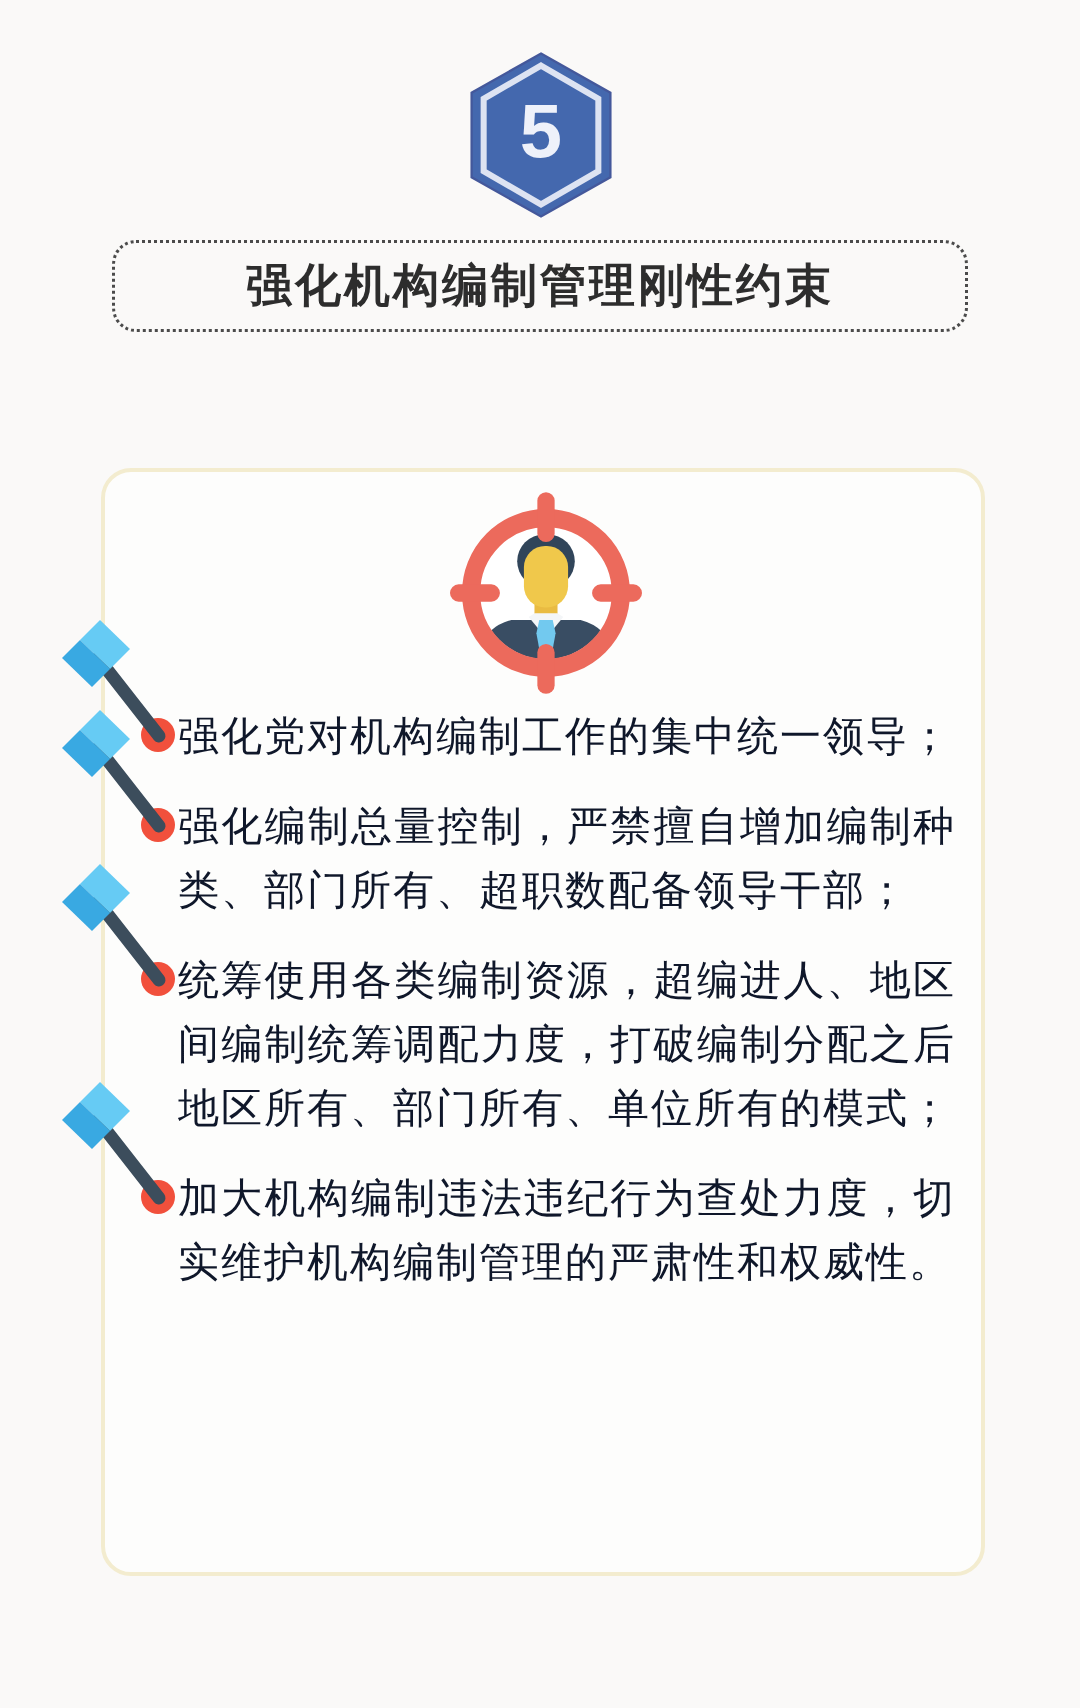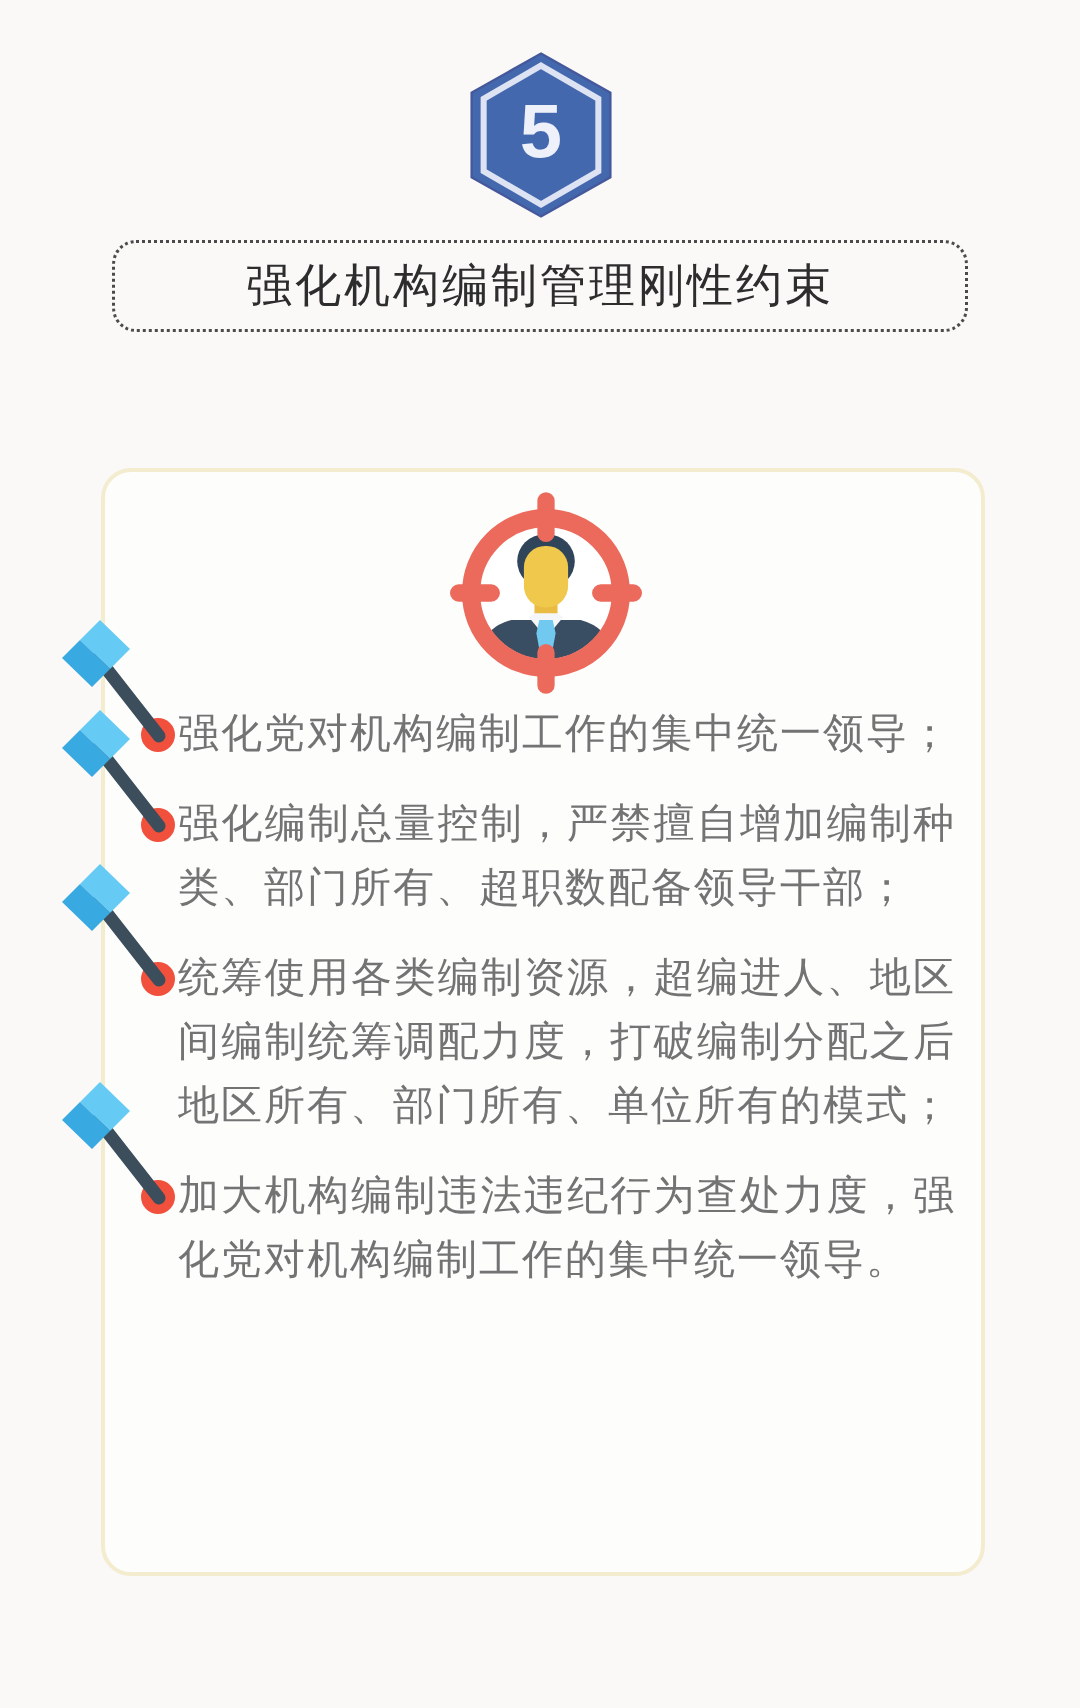--- a/index.html
+++ b/index.html
@@ -44,21 +44,21 @@
     height: 92px;
     box-sizing: border-box;
     border: 3px dotted #4b4b4b;
     border-radius: 24px;
     display: flex;
     align-items: center;
     justify-content: center;
   }
   .title-text {
     font-size: 46px;
-    font-weight: 400;
+    font-weight: 700;
     color: #2d2d2d;
     letter-spacing: 3px;
     white-space: nowrap;
   }
 
   
   .card {
     position: absolute;
     left: 101px;
     top: 468px;
@@ -86,24 +86,23 @@
     left: 178px;
     top: 704px;
     width: 778px;
   }
   .bullet {
     position: relative;
     margin-bottom: 26px;
     font-size: 41px;
     line-height: 64px;
     letter-spacing: 2px;
-    color: #737373;
+    color: #0f172a;
     font-weight: 500;
     text-align: justify;
-    font-family: Liberation Mono, monospace;
   }
   .dart {
     position: absolute;
     left: -118px;
     top: -86px;
     width: 120px;
     height: 135px;
     pointer-events: none;
   }
   .dart svg { width: 100%; height: 100%; display: block; }
@@ -191,17 +190,17 @@
 
     <div class="bullet">
       <span class="dart">
         <svg viewBox="0 0 120 135" aria-hidden="true">
           <circle cx="98" cy="117" r="17" fill="#f1503c"></circle>
           <line x1="38" y1="40" x2="99" y2="118" stroke="#3c4d5c" stroke-width="13" stroke-linecap="round"></line>
           <polygon points="40,2 70,31 50,51 20,22" fill="#66cbf4"></polygon>
           <polygon points="20,22 50,51 32,69 2,40" fill="#39a9e2"></polygon>
         </svg>
       </span>
-      <span>加大机构编制违法违纪行为查处力度，强化党对机构编制工作的集中统一领导。</span>
+      <span>加大机构编制违法违纪行为查处力度，切实维护机构编制管理的严肃性和权威性。</span>
     </div>
 
   </div>
 </div>
 
 </body></html>

